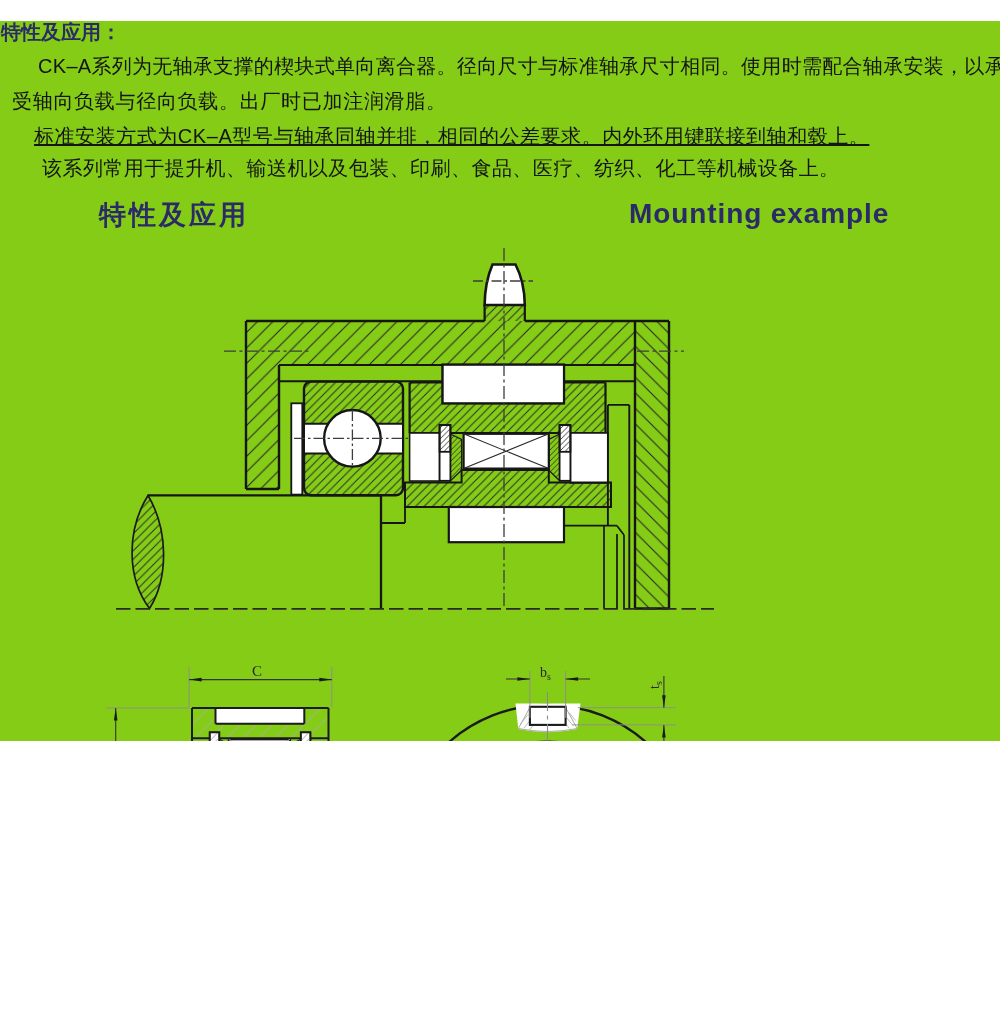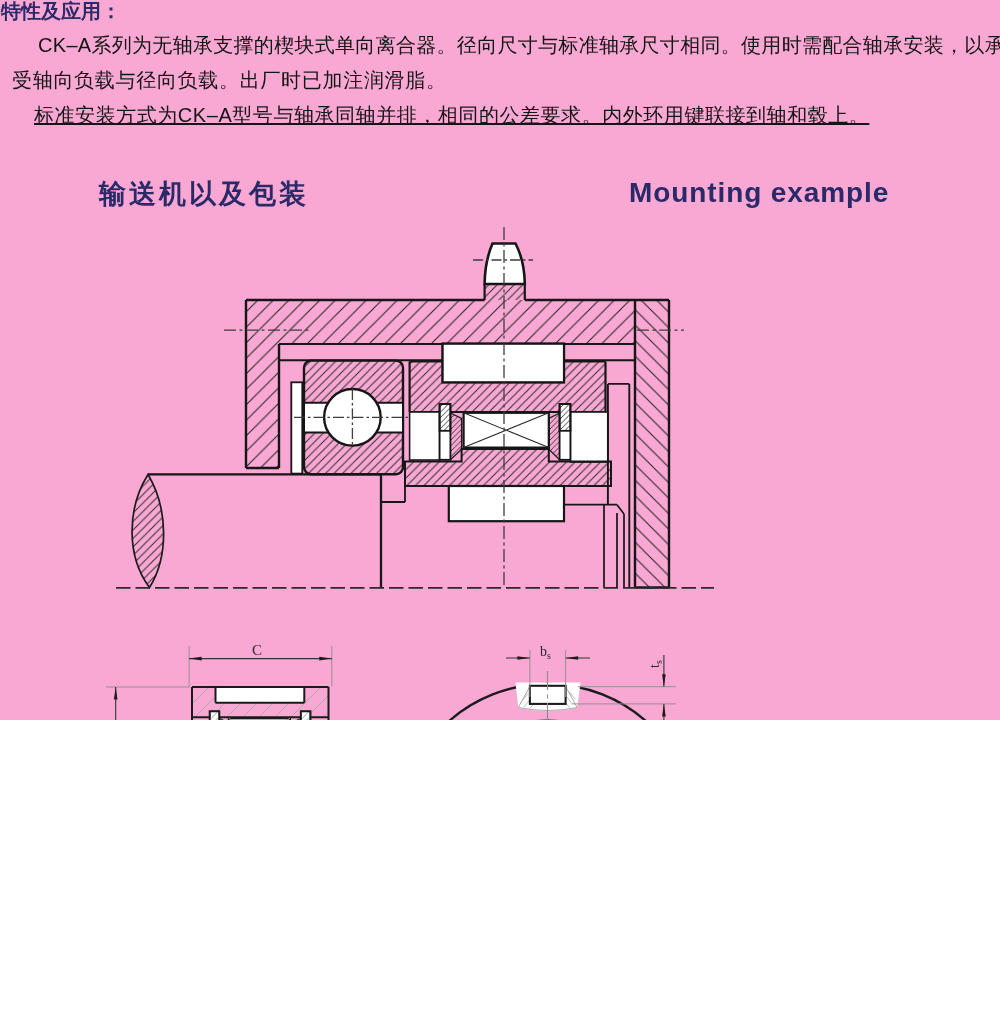--- a/index.html
+++ b/index.html
@@ -1,29 +1,30 @@
 <!DOCTYPE html>
 <html><head>
 <meta charset="utf-8">
 <style>
 html,body{margin:0;padding:0;background:#fff;}
-#page{position:relative;width:1000px;height:720px;background:#f9a8d4;overflow:hidden;
-  font-family:"Liberation Sans",sans-serif;}
+#page{position:relative;width:1000px;height:720px;background:#84cc16;overflow:hidden;
+  font-family:"Liberation Sans",sans-serif;margin-top:21px;}
 .tl{position:absolute;white-space:nowrap;color:#151515;font-size:20px;letter-spacing:0.3px;}
 .hd{position:absolute;white-space:nowrap;color:#2b2a68;font-weight:bold;}
 svg{position:absolute;left:0;top:0;}
 </style>
 </head>
 <body>
 <div id="page">
 <div class="hd" style="left:1px;top:-2px;font-size:20px;">特性及应用：</div>
 <div class="tl" style="left:38px;top:32px;">CK–A系列为无轴承支撑的楔块式单向离合器。径向尺寸与标准轴承尺寸相同。使用时需配合轴承安装，以承</div>
 <div class="tl" style="left:12px;top:66.5px;letter-spacing:0.7px;">受轴向负载与径向负载。出厂时已加注润滑脂。</div>
 <div class="tl" style="left:34px;top:101.5px;letter-spacing:0.55px;text-decoration:underline;">标准安装方式为CK–A型号与轴承同轴并排，相同的公差要求。内外环用键联接到轴和毂上。</div>
-<div class="hd" style="left:99px;top:176px;font-size:27px;letter-spacing:3px;">输送机以及包装</div>
+<div class="tl" style="left:42px;top:133.5px;letter-spacing:0.45px;">该系列常用于提升机、输送机以及包装、印刷、食品、医疗、纺织、化工等机械设备上。</div>
+<div class="hd" style="left:99px;top:176px;font-size:27px;letter-spacing:3px;">特性及应用</div>
 <div class="hd" style="left:629px;top:177px;font-size:28px;letter-spacing:0.9px;">Mounting example</div>
 <svg width="1000" height="1024" viewBox="0 0 1000 1024">
 <defs>
 <pattern id="ph12" width="15.5" height="15.5" patternUnits="userSpaceOnUse">
           <path d="M-3,18.5 L18.5,-3 M12.5,18.5 L18.5,12.5 M-3,3 L3,-3" stroke="#262626" stroke-width="1.05" fill="none"></path>
         </pattern>
 <pattern id="ph12b" width="15.5" height="15.5" patternUnits="userSpaceOnUse">
           <path d="M-3,-3 L18.5,18.5 M12.5,-3 L18.5,3 M-3,12.5 L3,18.5" stroke="#262626" stroke-width="1.05" fill="none"></path>
         </pattern>
 <pattern id="ph8" width="8.5" height="8.5" patternUnits="userSpaceOnUse">

